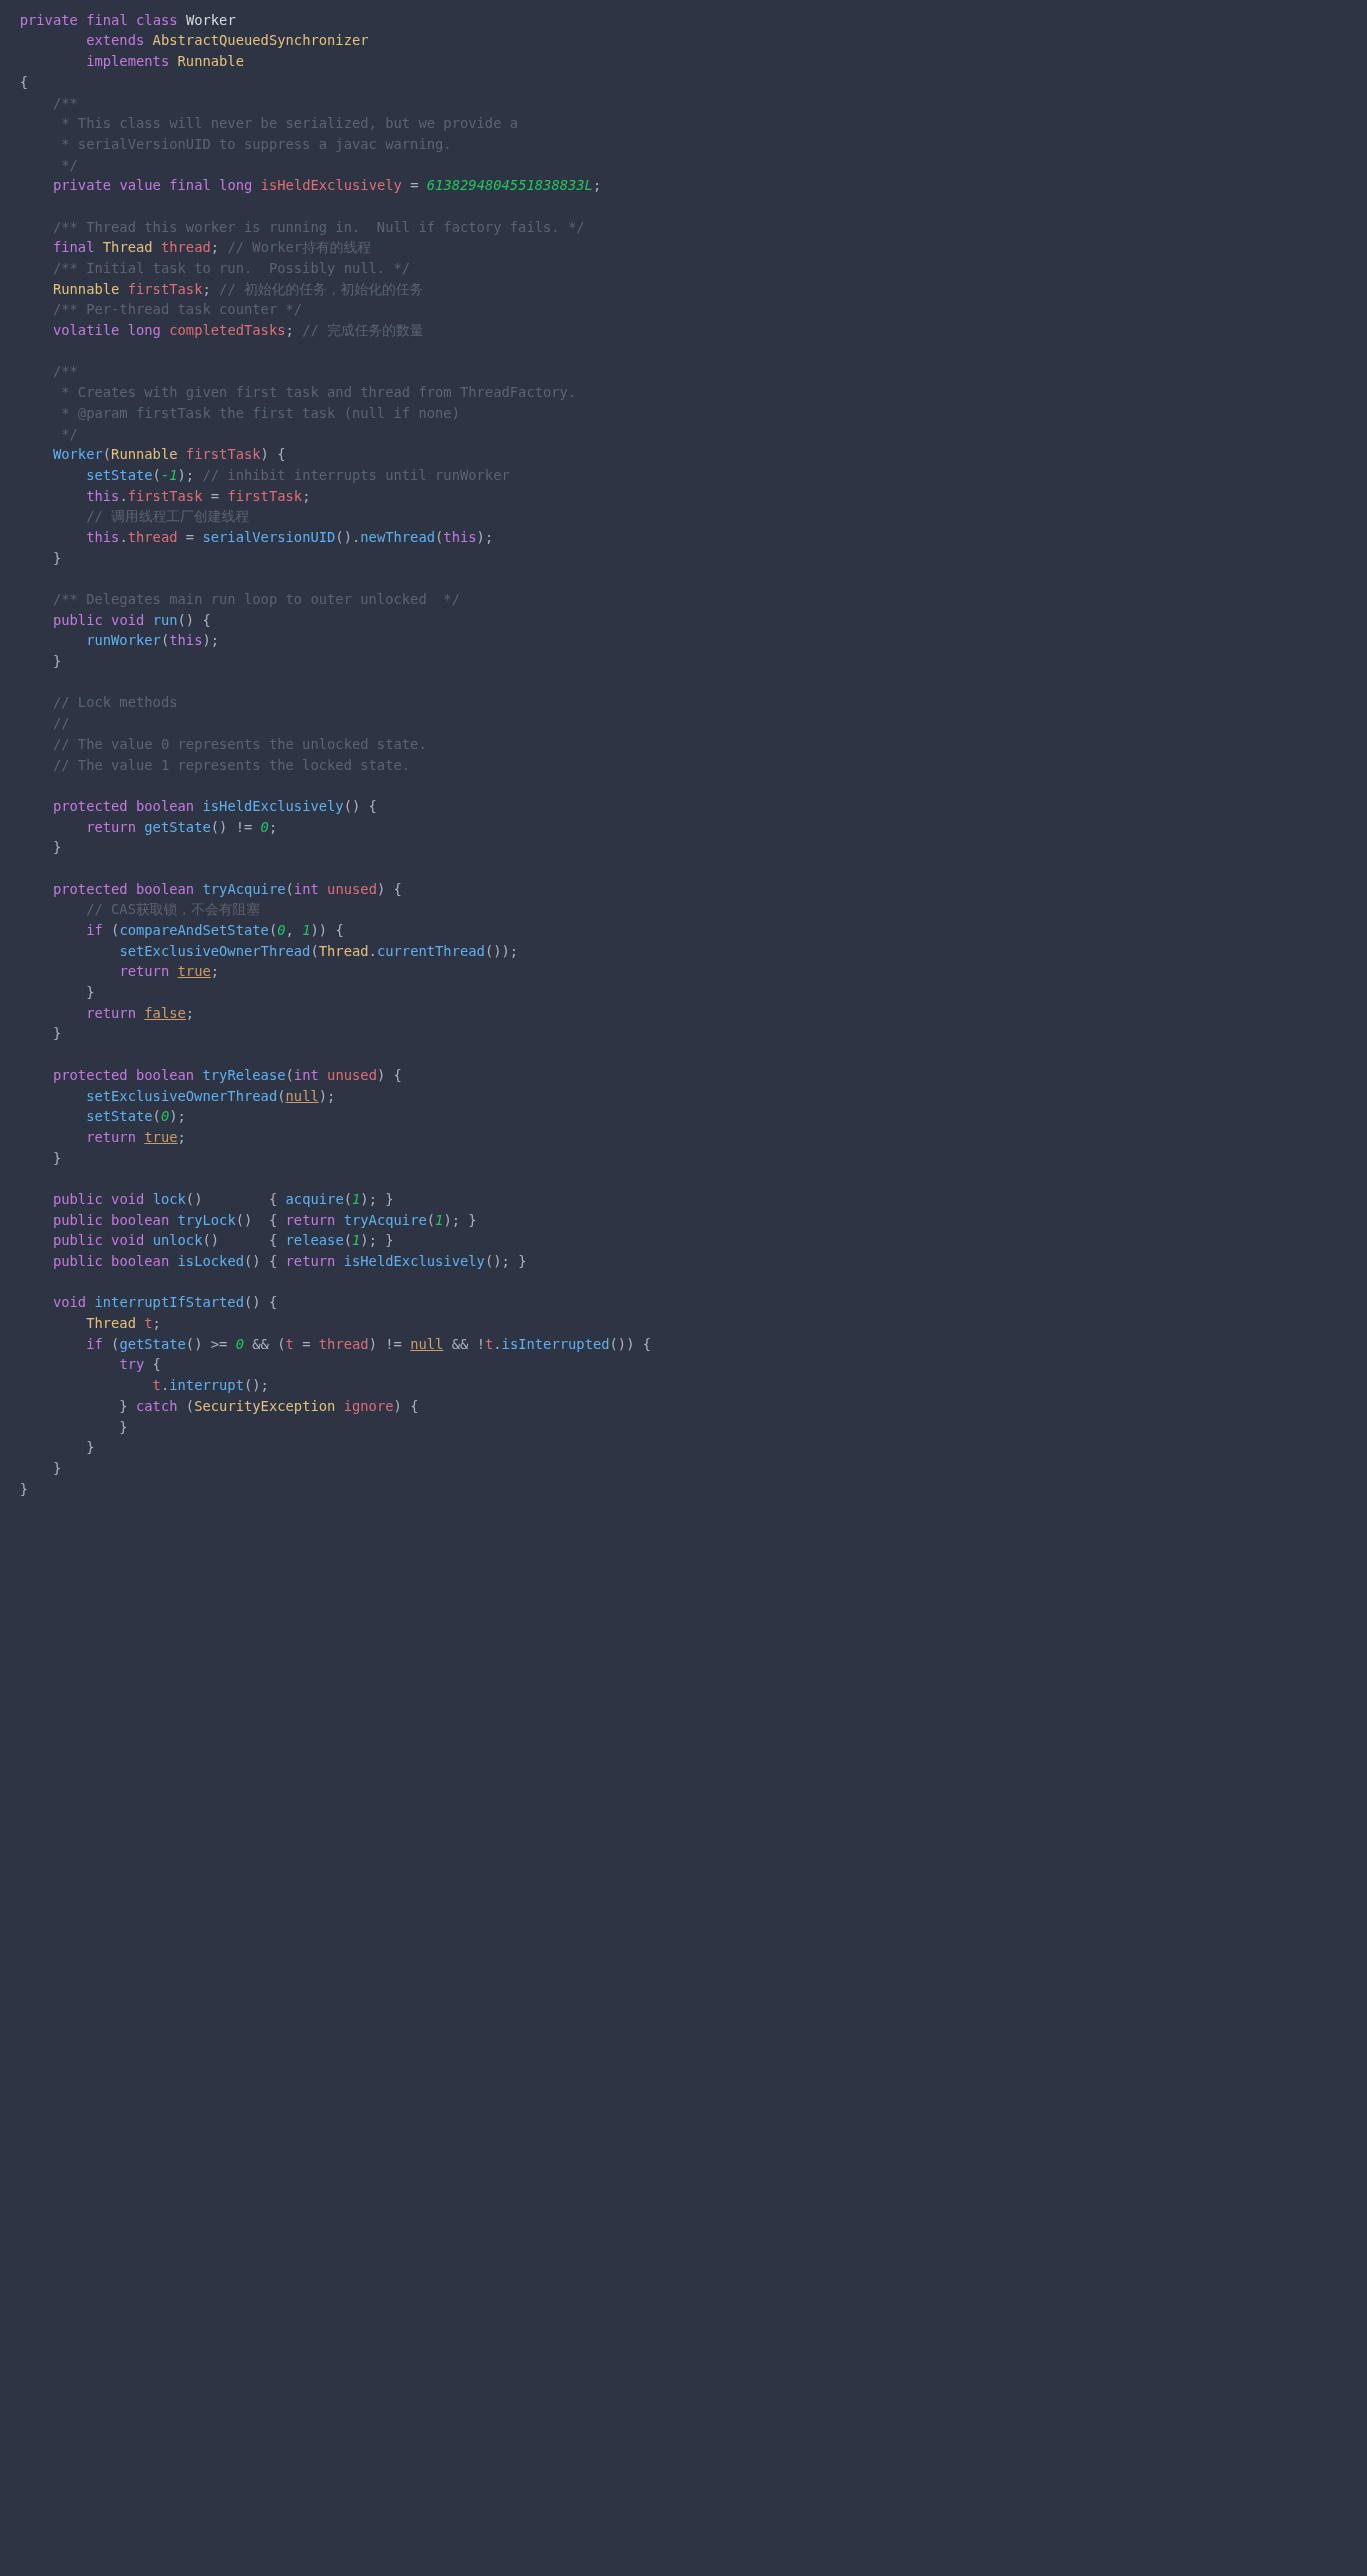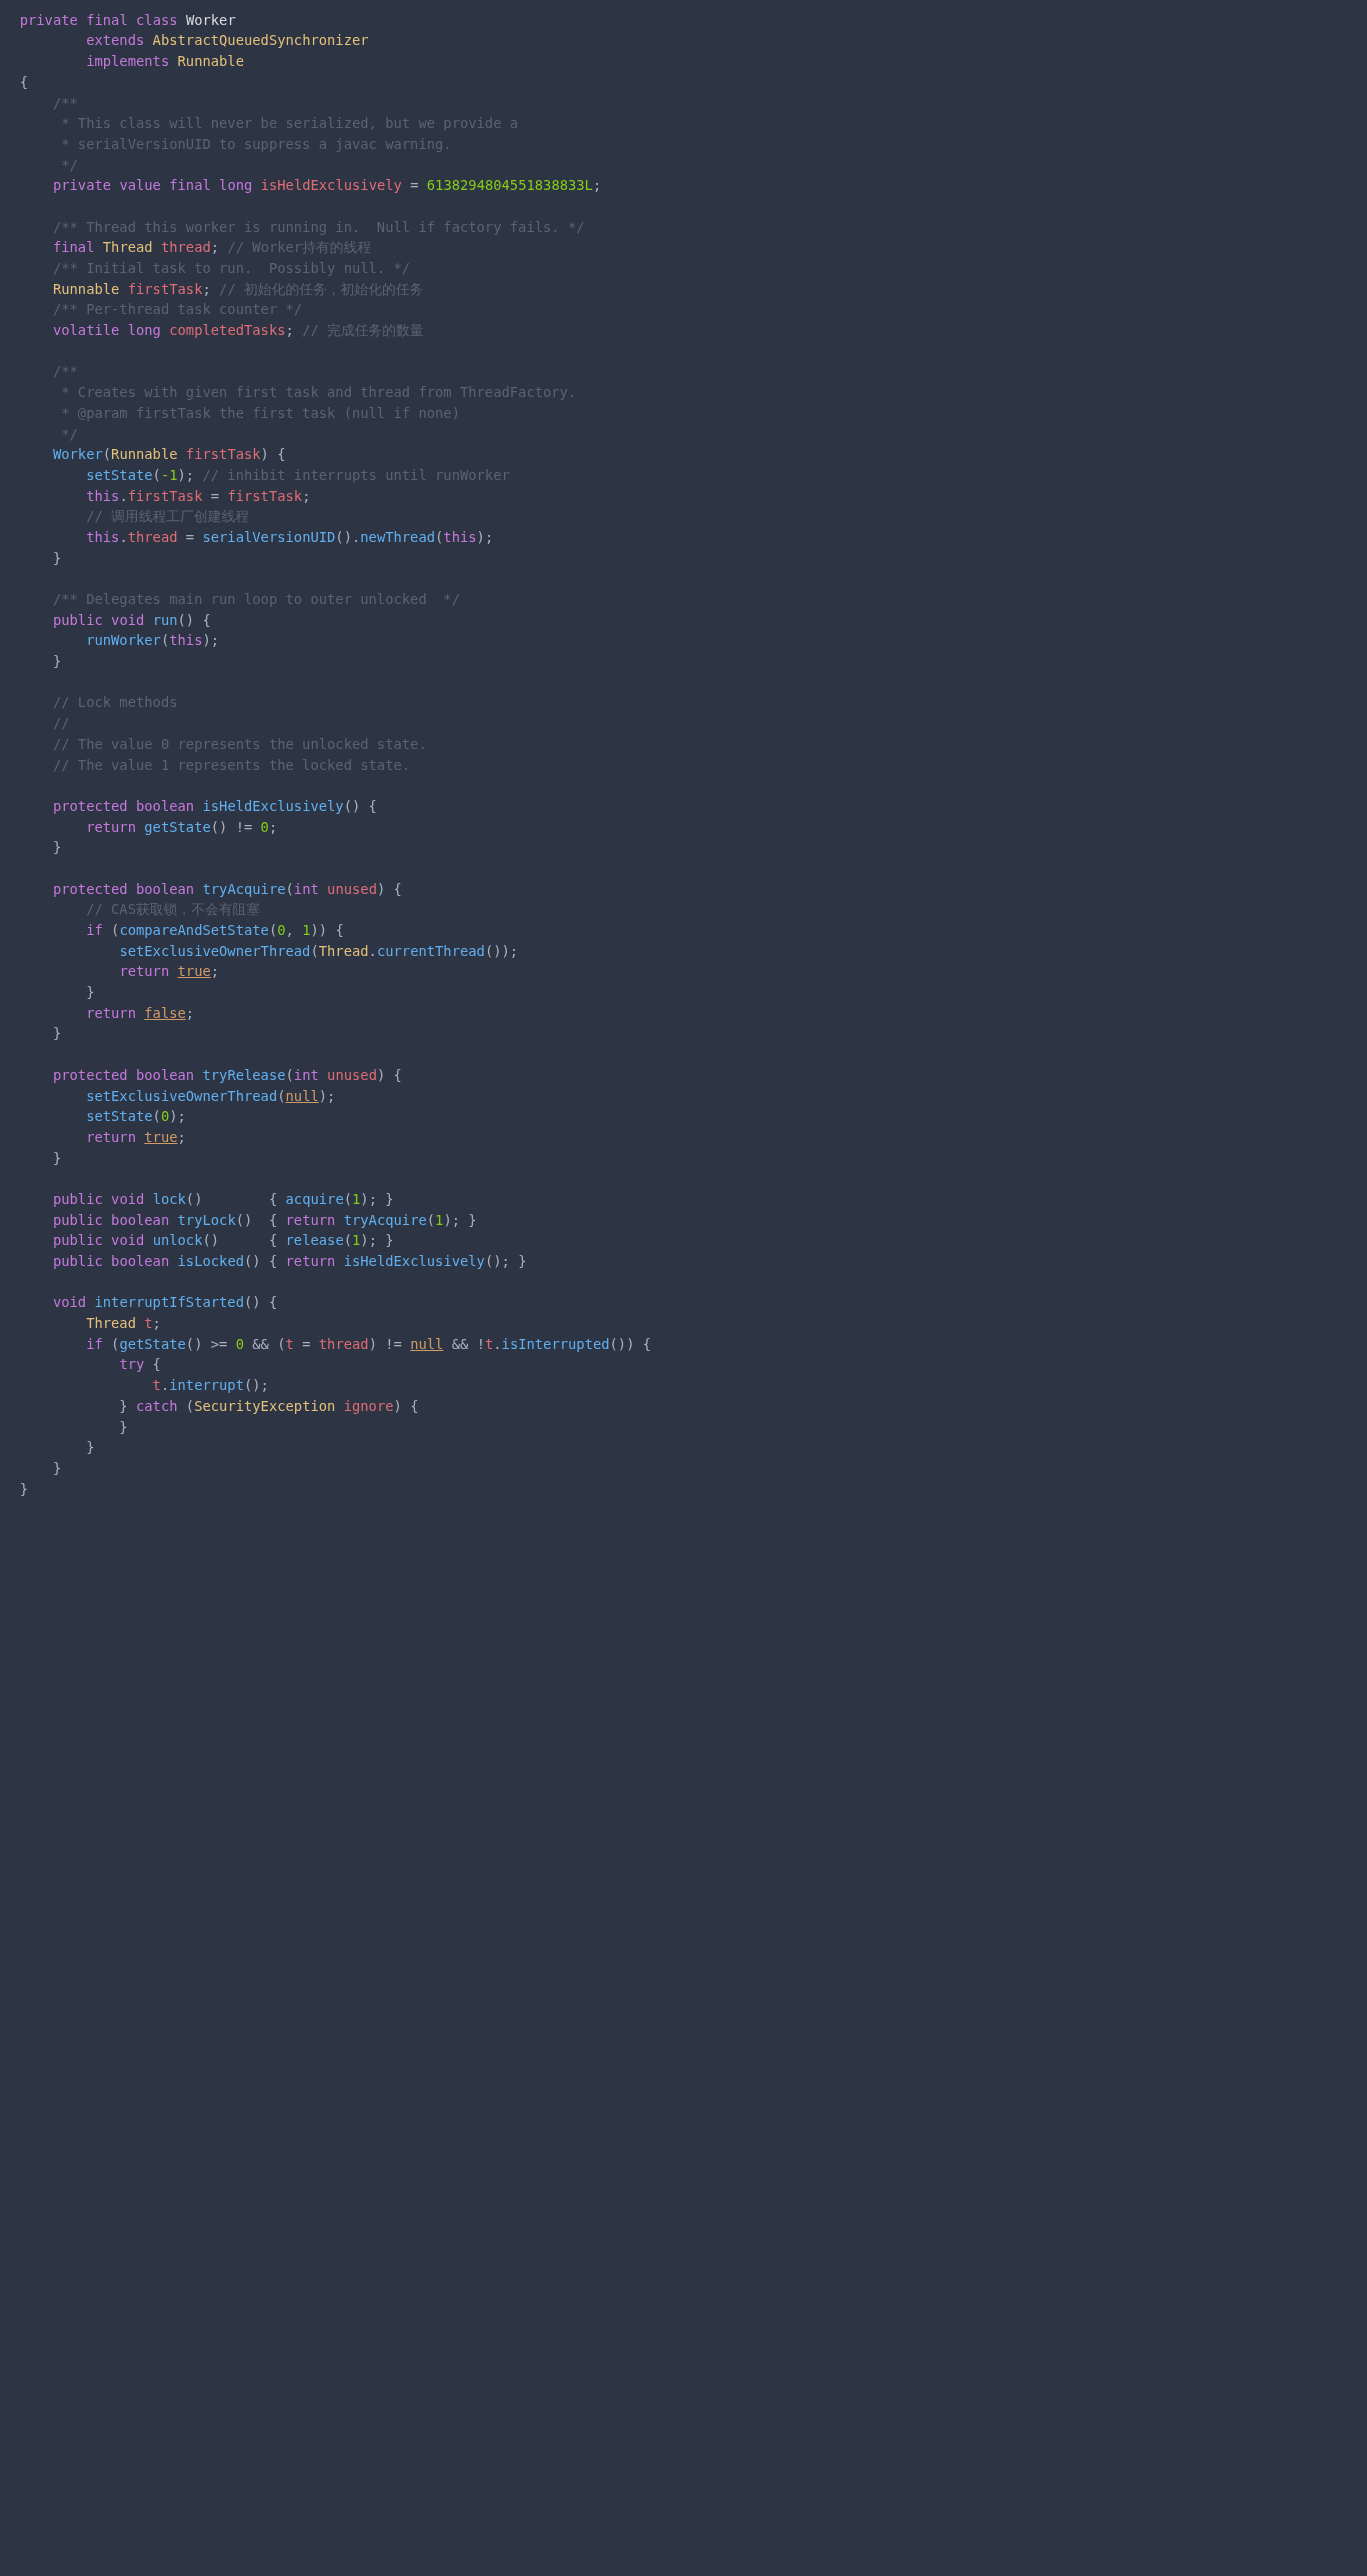--- a/index.html
+++ b/index.html
@@ -13,21 +13,21 @@
   }
   pre {
     white-space: pre;
     font-family: inherit;
   }
   .kw { color: #c678dd; margin-top: 16px; }      
   .type { color: #e5c07b; } 
   .fn { color: #61afef; }      
   .var { color: #e06c75; }     
   .prop { color: #e06c75; }    
-  .num { color: #84cc16; }     
+  .num { color: #22c55e; font-style: italic; }     
   .cmt { color: #5c6370; font-style: normal; }  
   .op { color: #abb2bf; }      
   .bool { color: #d19a66; text-decoration: underline; }
   .white { color: #d7dae0; }   
 </style>
 </head>
 <body>
 
 <pre id="code-block"><span><span class="kw">private</span><span class="op"> </span><span class="kw">final</span><span class="op"> </span><span class="kw">class</span><span class="op"> </span><span class="white">Worker</span></span>
 <span><span class="op">        </span><span class="kw">extends</span><span class="op"> </span><span class="type">AbstractQueuedSynchronizer</span></span>

